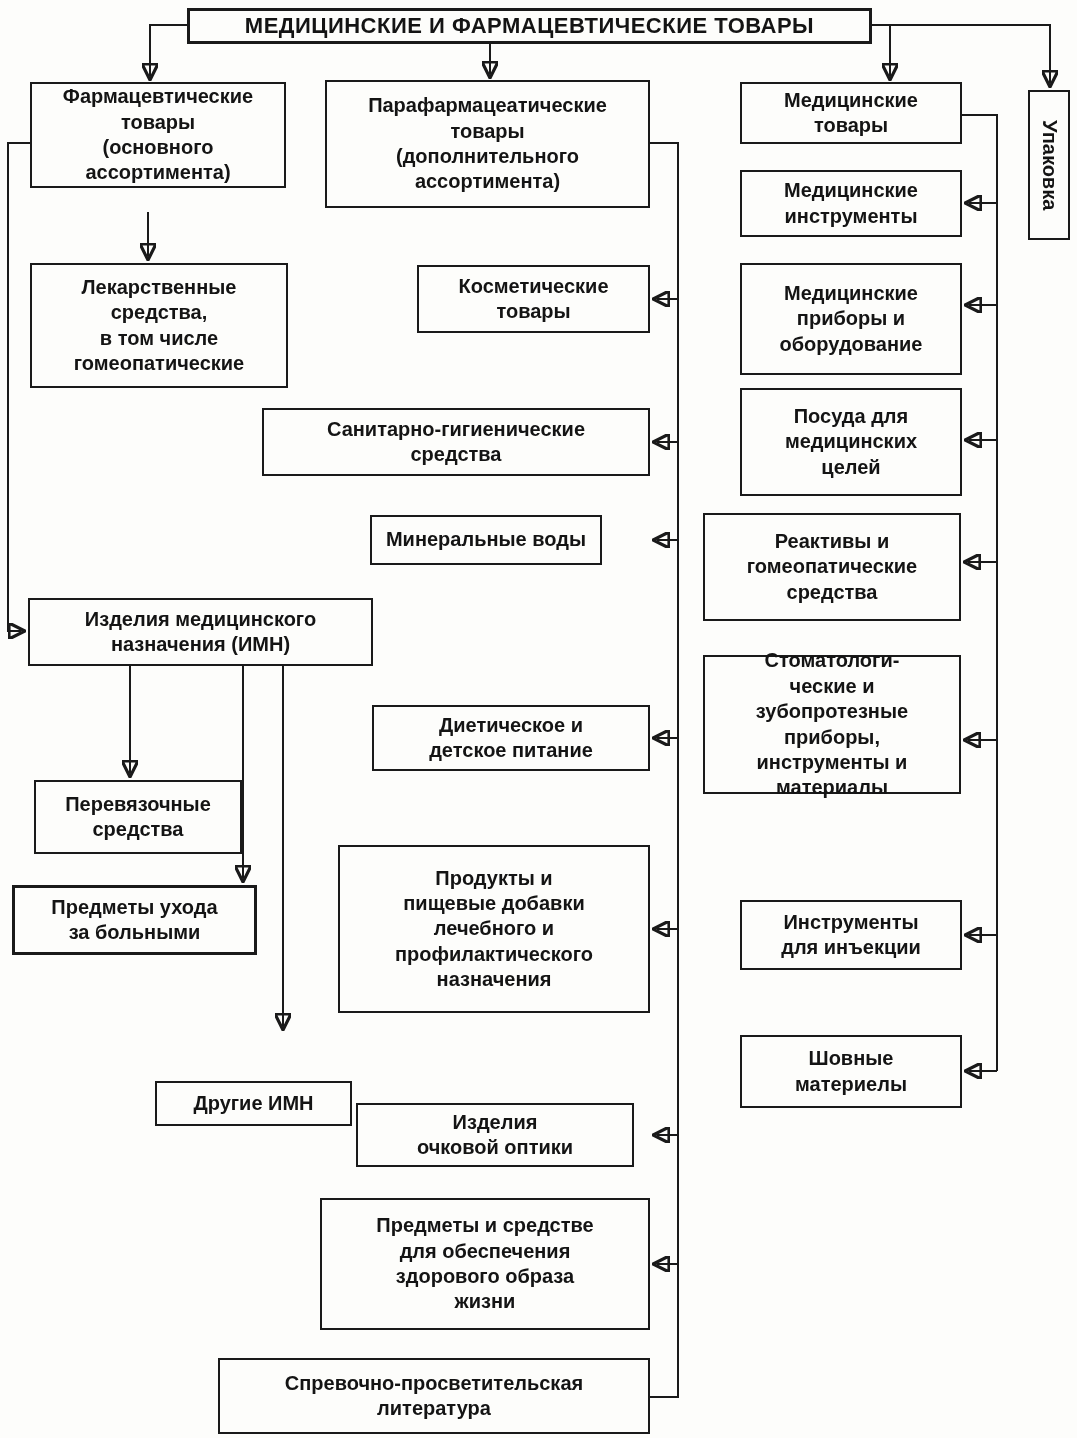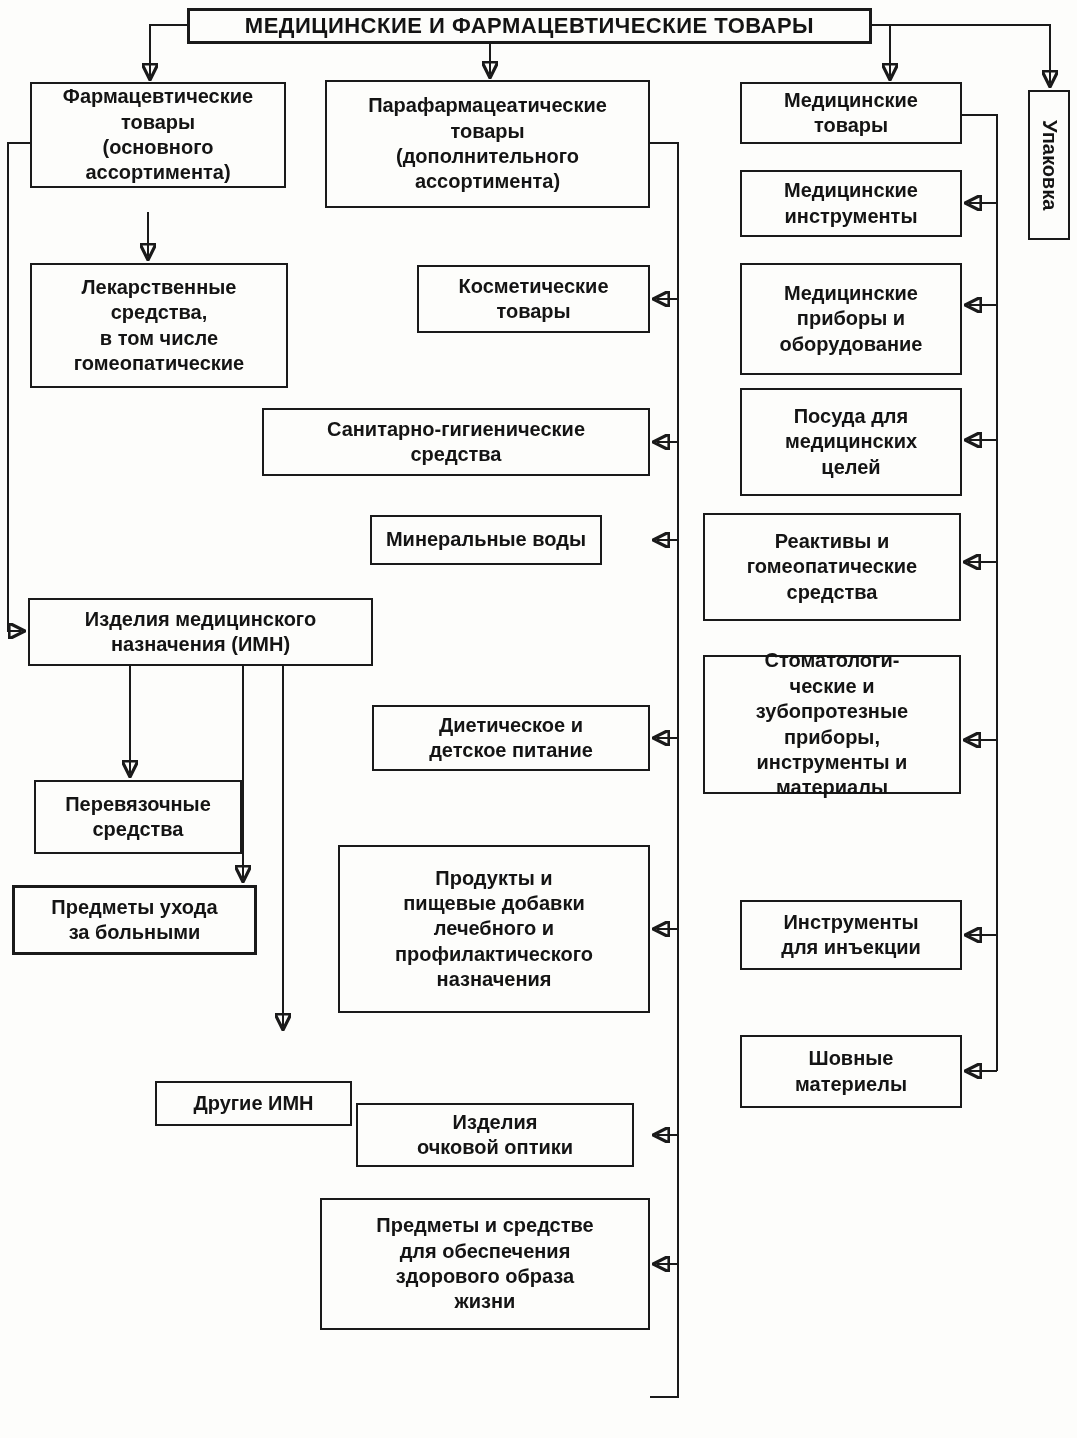--- a/index.html
+++ b/index.html
@@ -119,20 +119,22 @@
 пищевые добавки
 лечебного и
 профилактического
 назначения</div>
   <div class="node" style="left:356px;top:1103px;width:278px;height:64px;">Изделия
 очковой оптики</div>
   <div class="node" style="left:320px;top:1198px;width:330px;height:132px;">Предметы и средстве
 для обеспечения
 здорового образа
 жизни</div>
+  <div class="node" style="left:218px;top:1358px;width:432px;height:76px;">Спревочно-просветительская
+литература</div>
 
   <div class="node" style="left:740px;top:82px;width:222px;height:62px;">Медицинские
 товары</div>
   <div class="node" style="left:740px;top:170px;width:222px;height:67px;">Медицинские
 инструменты</div>
   <div class="node" style="left:740px;top:263px;width:222px;height:112px;">Медицинские
 приборы и
 оборудование</div>
   <div class="node" style="left:740px;top:388px;width:222px;height:108px;">Посуда для
 медицинских

